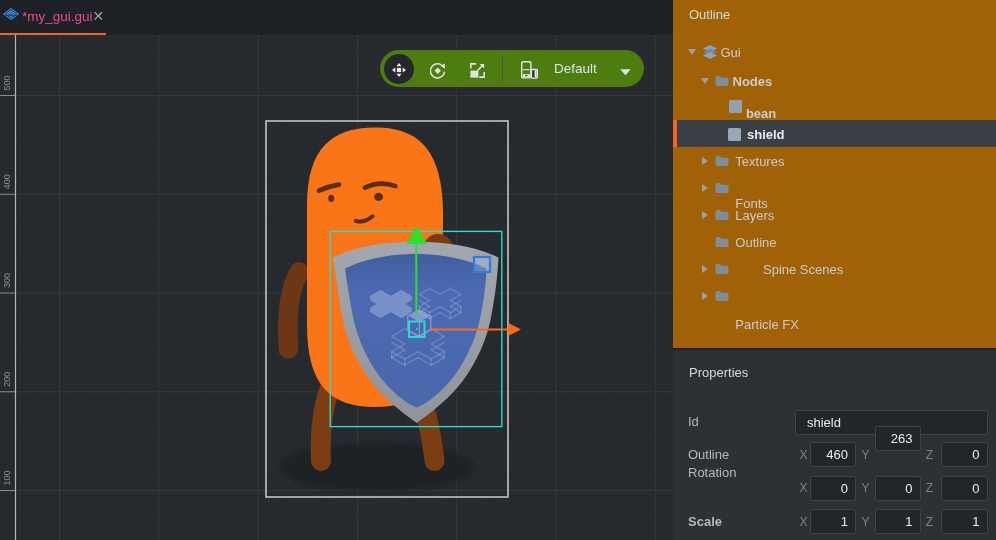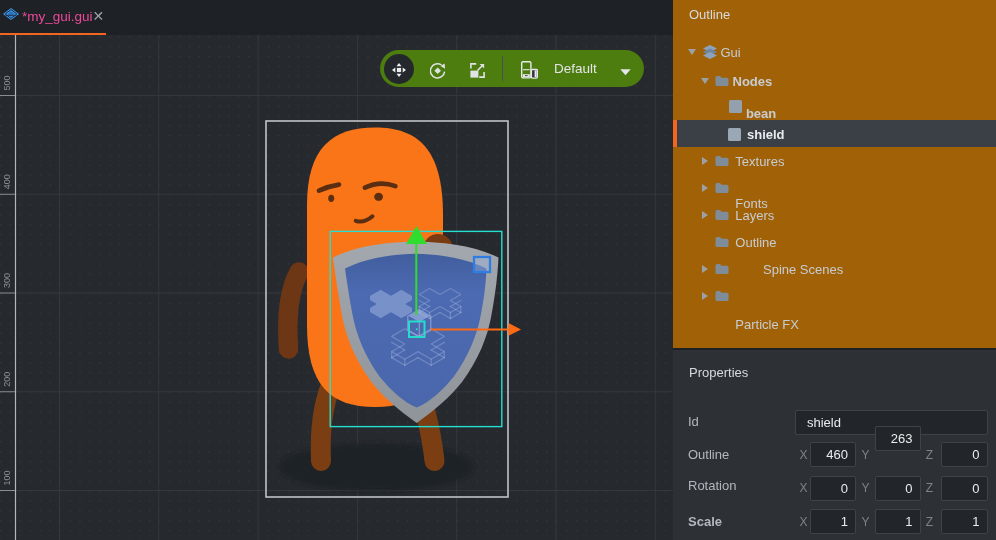--- a/index.html
+++ b/index.html
@@ -264,21 +264,21 @@
     <div class="hdr abs" style="left:16px; top:15px;">Properties</div>
     <div class="plabel" style="left:15px; top:64.4px;">Id</div>
     <div class="inbox" style="left:122px; top:59.9px; width:193px; height:25px; line-height:23px; padding-left:11px;">shield</div>
     <div class="plabel" style="left:15px; top:96.8px;">Outline</div>
     <div class="axlabel" style="left:126.5px; top:97.8px;">X</div>
     <div class="inbox num" style="left:137px; top:92.3px; width:46px; height:25px; line-height:23px; ">460</div>
     <div class="axlabel" style="left:188.5px; top:97.8px;">Y</div>
     <div class="inbox num" style="left:201.5px; top:76px; width:46px; height:25px; line-height:23px; ">263</div>
     <div class="axlabel" style="left:252.7px; top:97.8px;">Z</div>
     <div class="inbox num" style="left:268px; top:92.3px; width:46.5px; height:25px; line-height:23px; ">0</div>
-    <div class="plabel" style="left:15px; top:128px;text-align:center;">Rotation</div>
+    <div class="plabel" style="left:15px; top:115px;text-align:center;">Rotation</div>
     <div class="axlabel" style="left:126.5px; top:131.2px;">X</div>
     <div class="inbox num" style="left:137px; top:125.7px; width:46px; height:25px; line-height:23px; ">0</div>
     <div class="axlabel" style="left:188.5px; top:131.2px;">Y</div>
     <div class="inbox num" style="left:201.5px; top:125.7px; width:46px; height:25px; line-height:23px; ">0</div>
     <div class="axlabel" style="left:252.7px; top:131.2px;">Z</div>
     <div class="inbox num" style="left:268px; top:125.7px; width:46.5px; height:25px; line-height:23px; ">0</div>
     <div class="plabel" style="left:15px; top:163.8px;font-weight:bold;">Scale</div>
     <div class="axlabel" style="left:126.5px; top:164.8px;">X</div>
     <div class="inbox num" style="left:137px; top:159.3px; width:46px; height:25px; line-height:23px; ">1</div>
     <div class="axlabel" style="left:188.5px; top:164.8px;">Y</div>

